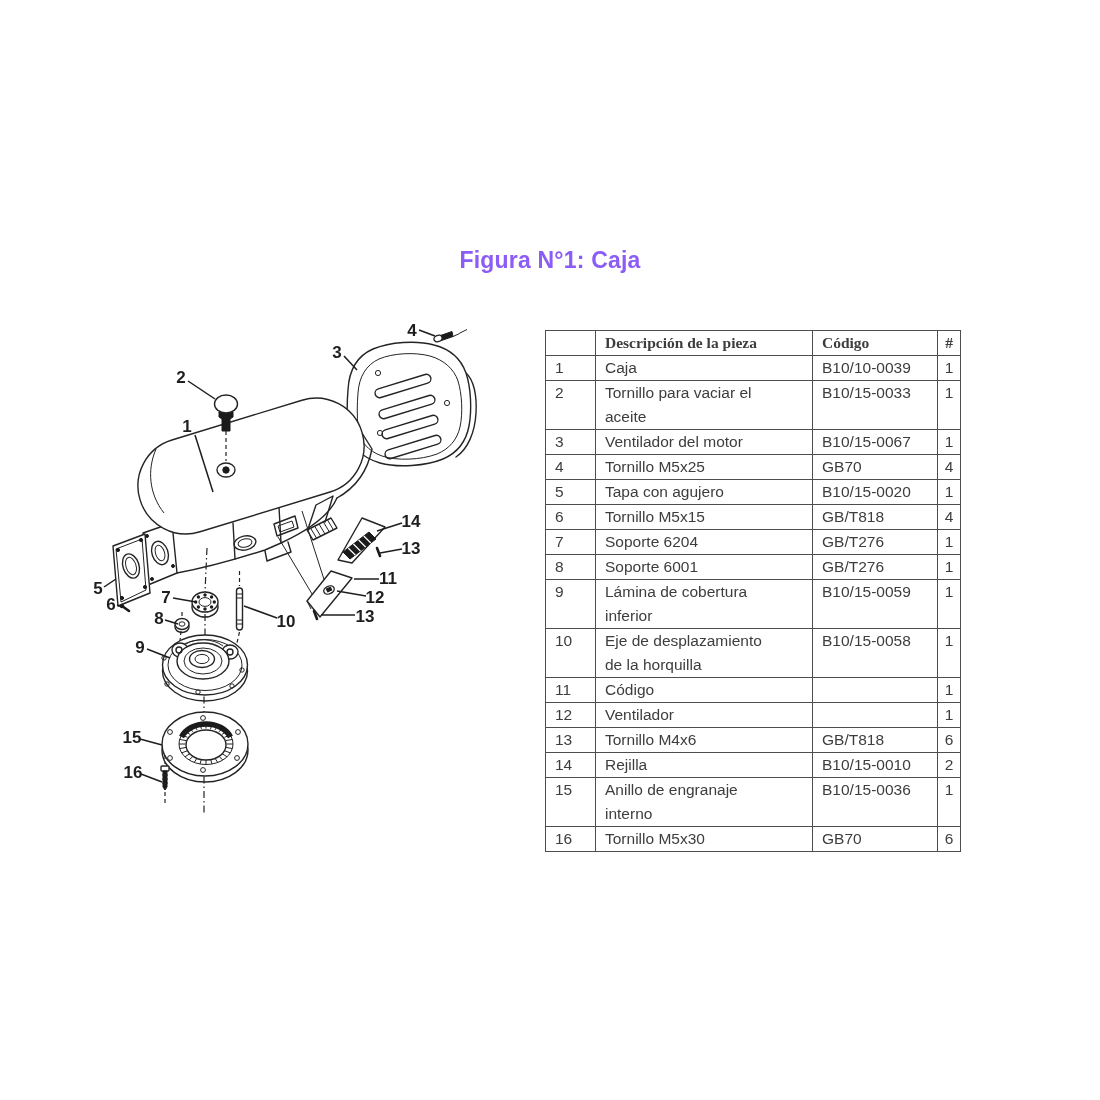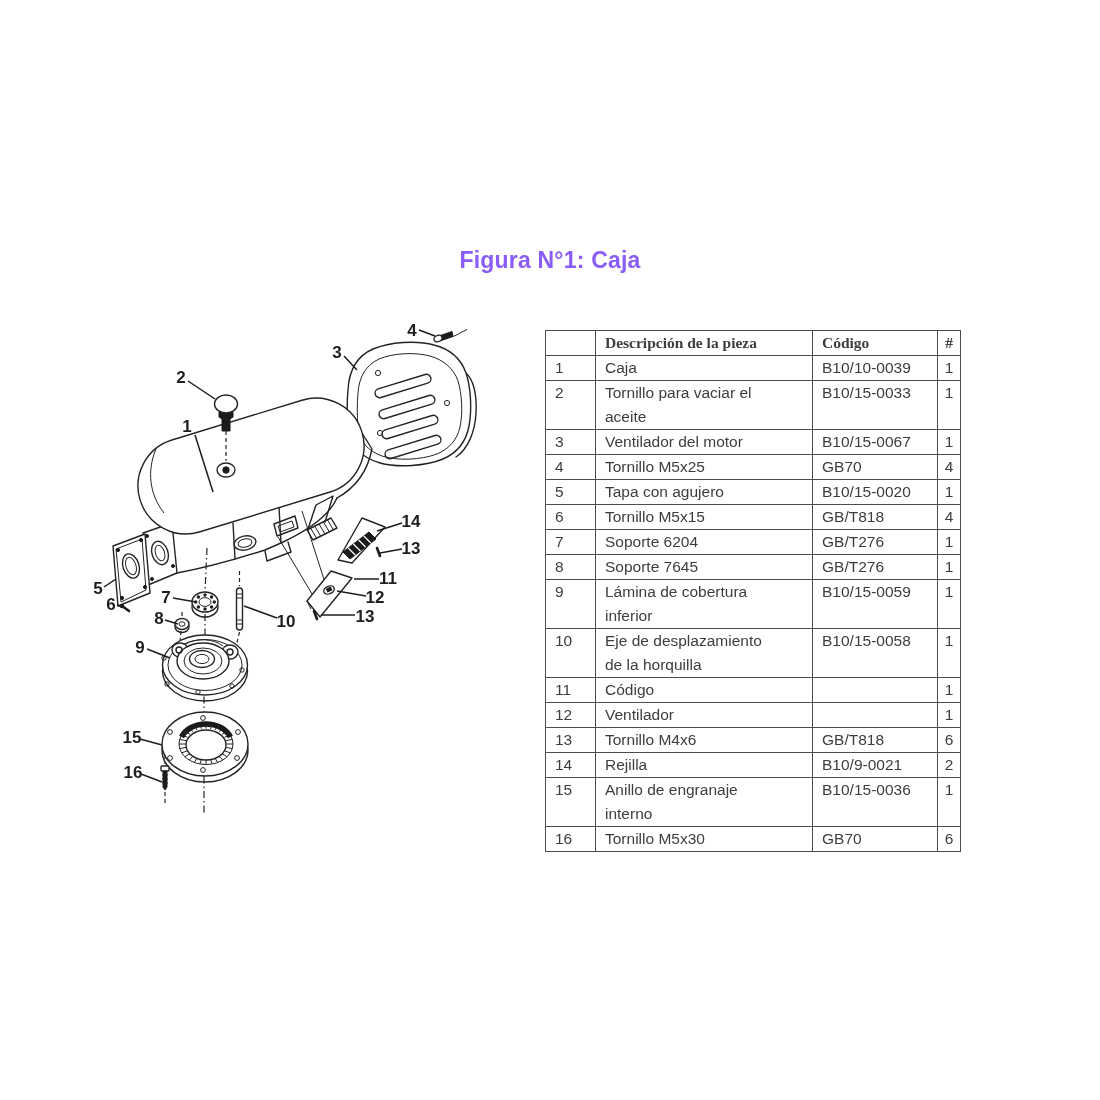--- a/index.html
+++ b/index.html
@@ -327,21 +327,21 @@
           <td class="c-qty">4</td>
         </tr>
         <tr>
           <td class="c-num">7</td>
           <td class="c-desc">Soporte 6204</td>
           <td class="c-code">GB/T276</td>
           <td class="c-qty">1</td>
         </tr>
         <tr>
           <td class="c-num">8</td>
-          <td class="c-desc">Soporte 7645</td>
+          <td class="c-desc">Soporte 6001</td>
           <td class="c-code">GB/T276</td>
           <td class="c-qty">1</td>
         </tr>
         <tr>
           <td class="c-num">9</td>
           <td class="c-desc">Lámina de cobertura inferior</td>
           <td class="c-code">B10/15-0059</td>
           <td class="c-qty">1</td>
         </tr>
         <tr>
@@ -364,21 +364,21 @@
         </tr>
         <tr>
           <td class="c-num">13</td>
           <td class="c-desc">Tornillo M4x6</td>
           <td class="c-code">GB/T818</td>
           <td class="c-qty">6</td>
         </tr>
         <tr>
           <td class="c-num">14</td>
           <td class="c-desc">Rejilla</td>
-          <td class="c-code">B10/9-0021</td>
+          <td class="c-code">B10/15-0010</td>
           <td class="c-qty">2</td>
         </tr>
         <tr>
           <td class="c-num">15</td>
           <td class="c-desc">Anillo de engranaje interno</td>
           <td class="c-code">B10/15-0036</td>
           <td class="c-qty">1</td>
         </tr>
         <tr>
           <td class="c-num">16</td>

